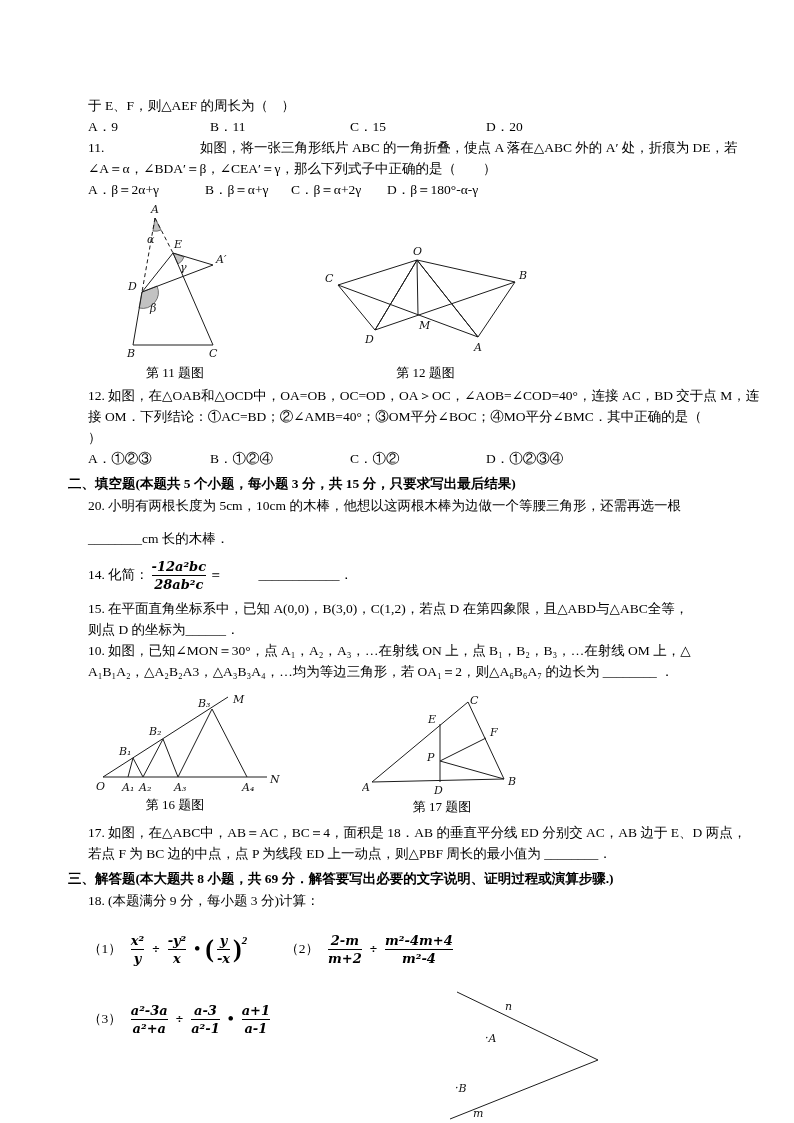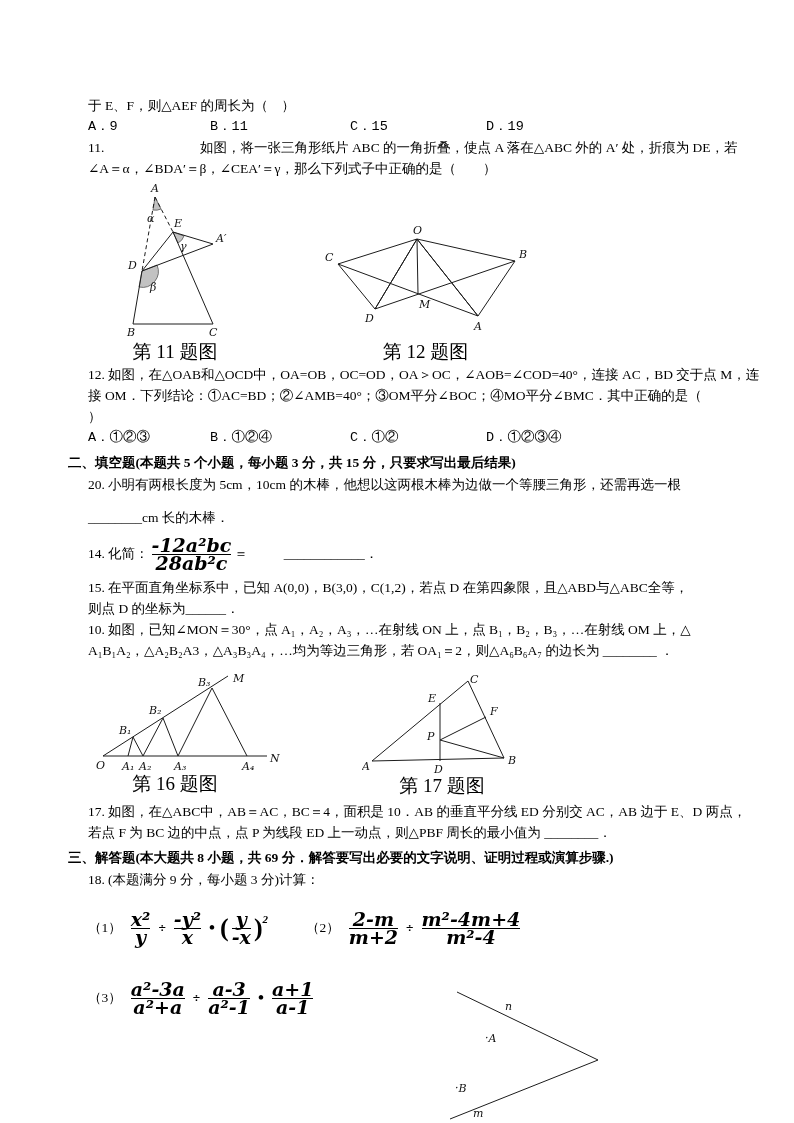--- a/index.html
+++ b/index.html
@@ -4,41 +4,41 @@
 <style>
   html,body{margin:0;padding:0;background:#e8e8e8;}
   .page{position:relative;width:794px;height:1123px;background:#fff;margin:0 auto;
         font-family:"Liberation Serif","DejaVu Serif",serif;color:#000;
         font-size:13.5px;overflow:hidden;}
   .content{position:absolute;left:68px;top:95px;width:665px;}
   .line{line-height:21px;white-space:nowrap;}
   .ml20{margin-left:20px;}
   .num{display:inline-block;width:20px;margin-left:20px;}
   .gap110{display:inline-block;width:92px;}
-  .optrow{display:flex;margin-left:20px;line-height:21px;white-space:nowrap;font-family:Liberation Mono, monospace;}
+  .optrow{display:flex;margin-left:20px;line-height:21px;white-space:nowrap;}
   .o1{display:inline-block;width:122px;}
   .o2{display:inline-block;width:140px;}
   .o3{display:inline-block;width:136px;}
   .o1s{display:inline-block;width:117px;}
   .o2s{display:inline-block;width:86px;}
   .o3s{display:inline-block;width:96px;}
   .sect{font-weight:bold;line-height:22px;white-space:nowrap;margin-top:4px;}
   .figrow{position:relative;}
   .figbox{position:absolute;}
-  .figcap{text-align:center;font-size:19px;line-height:17px;margin-top:2px;}
+  .figcap{text-align:center;font-size:13px;line-height:17px;margin-top:2px;}
   svg{display:block;}
   svg line, svg path.edge{stroke:#1c1c1c;stroke-width:1;fill:none;}
   svg path.dash{stroke:#1c1c1c;stroke-width:1;fill:none;stroke-dasharray:4 3;}
   svg path.wedge{fill:#c2c2c2;stroke:#555;stroke-width:0.8;}
   svg text{font-family:"DejaVu Serif","Liberation Serif",serif;font-style:italic;
            font-size:11px;fill:#111;}
   .fraceq{display:flex;align-items:center;line-height:20px;margin-top:3px;height:46px;}
   .frac{display:inline-flex;flex-direction:column;text-align:center;
         font-weight:bold;font-style:italic;padding:0 3px;line-height:17px;
-        font-family:"DejaVu Serif",serif;font-size:19px;}
+        font-family:"DejaVu Serif",serif;font-size:13px;}
   .frac .den{border-top:1.4px solid #000;}
   .exprrow{display:flex;align-items:center;margin-left:20px;margin-top:12px;height:52px;}
   .exlabel{font-style:normal;font-weight:normal;margin-right:6px;}
   .mop{font-weight:bold;margin:0 5px;font-style:normal;}
   .bullet{font-size:17px;}
   .bigp{font-size:26px;font-weight:bold;font-style:normal;line-height:26px;}
   .psup{font-weight:bold;font-style:italic;font-size:11px;position:relative;top:-9px;}
   .blank{letter-spacing:0;margin-left:36px;}
   .figabs{position:absolute;}
 </style>
@@ -46,27 +46,33 @@
 <body>
 
 <div class="page">
   <div class="content">
 
     <div class="line ml20">于 E、F，则△AEF 的周长为（　）</div>
     <div class="optrow">
       <span class="o1">A．9</span>
       <span class="o2">B．11</span>
       <span class="o3">C．15</span>
-      <span>D．19</span>
+      <span>D．20</span>
     </div>
 
     <div class="line">
       <span class="num">11.</span><span class="gap110"></span><span>如图，将一张三角形纸片 ABC 的一角折叠，使点 A 落在△ABC 外的 A′ 处，折痕为 DE，若</span>
     </div>
     <div class="line ml20">∠A＝α，∠BDA′＝β，∠CEA′＝γ，那么下列式子中正确的是（　　）</div>
+    <div class="optrow">
+      <span class="o1s">A．β＝2α+γ</span>
+      <span class="o2s">B．β＝α+γ</span>
+      <span class="o3s">C．β＝α+2γ</span>
+      <span>D．β＝180°-α-γ</span>
+    </div>
 
     <div class="figrow" style="height:185px;">
       <div class="figbox" style="left:42px;top:0;">
         <svg width="160" height="162" viewBox="0 0 160 162">
           <path class="wedge" d="M45,18 L43,31 A13,13 0 0 0 51,30 Z"></path>
           <path class="wedge" d="M32,92 L29,108 A16,16 0 0 0 47,86 Z"></path>
           <path class="wedge" d="M63,53 L68,64 A12,12 0 0 0 74,57 Z"></path>
           <path class="dash" d="M45,18 L32,92"></path>
           <path class="dash" d="M45,18 L63,53"></path>
           <path class="edge" d="M32,92 L23,145 L103,145 L63,53 L32,92 L103,65 L63,53"></path>
@@ -172,21 +178,21 @@
           <text x="66" y="29">E</text>
           <text x="72" y="100">D</text>
           <text x="128" y="42">F</text>
           <text x="65" y="67">P</text>
         </svg>
         <div class="figcap" style="width:160px;">第 17 题图</div>
       </div>
     </div>
 
     <div class="line">
-      <span class="num">17.</span><span>如图，在△ABC中，AB＝AC，BC＝4，面积是 10．AB 的垂直平分线 ED 分别交 AC，AB 边于 E、D 两点，</span>
+      <span class="num">17.</span><span>如图，在△ABC中，AB＝AC，BC＝4，面积是 18．AB 的垂直平分线 ED 分别交 AC，AB 边于 E、D 两点，</span>
     </div>
     <div class="line ml20">若点 F 为 BC 边的中点，点 P 为线段 ED 上一动点，则△PBF 周长的最小值为 ________．</div>
 
     <div class="sect">三、解答题(本大题共 8 小题，共 69 分．解答要写出必要的文字说明、证明过程或演算步骤.)</div>
 
     <div class="line">
       <span class="num">18.</span><span>(本题满分 9 分，每小题 3 分)计算：</span>
     </div>
 
     <div class="exprrow">

